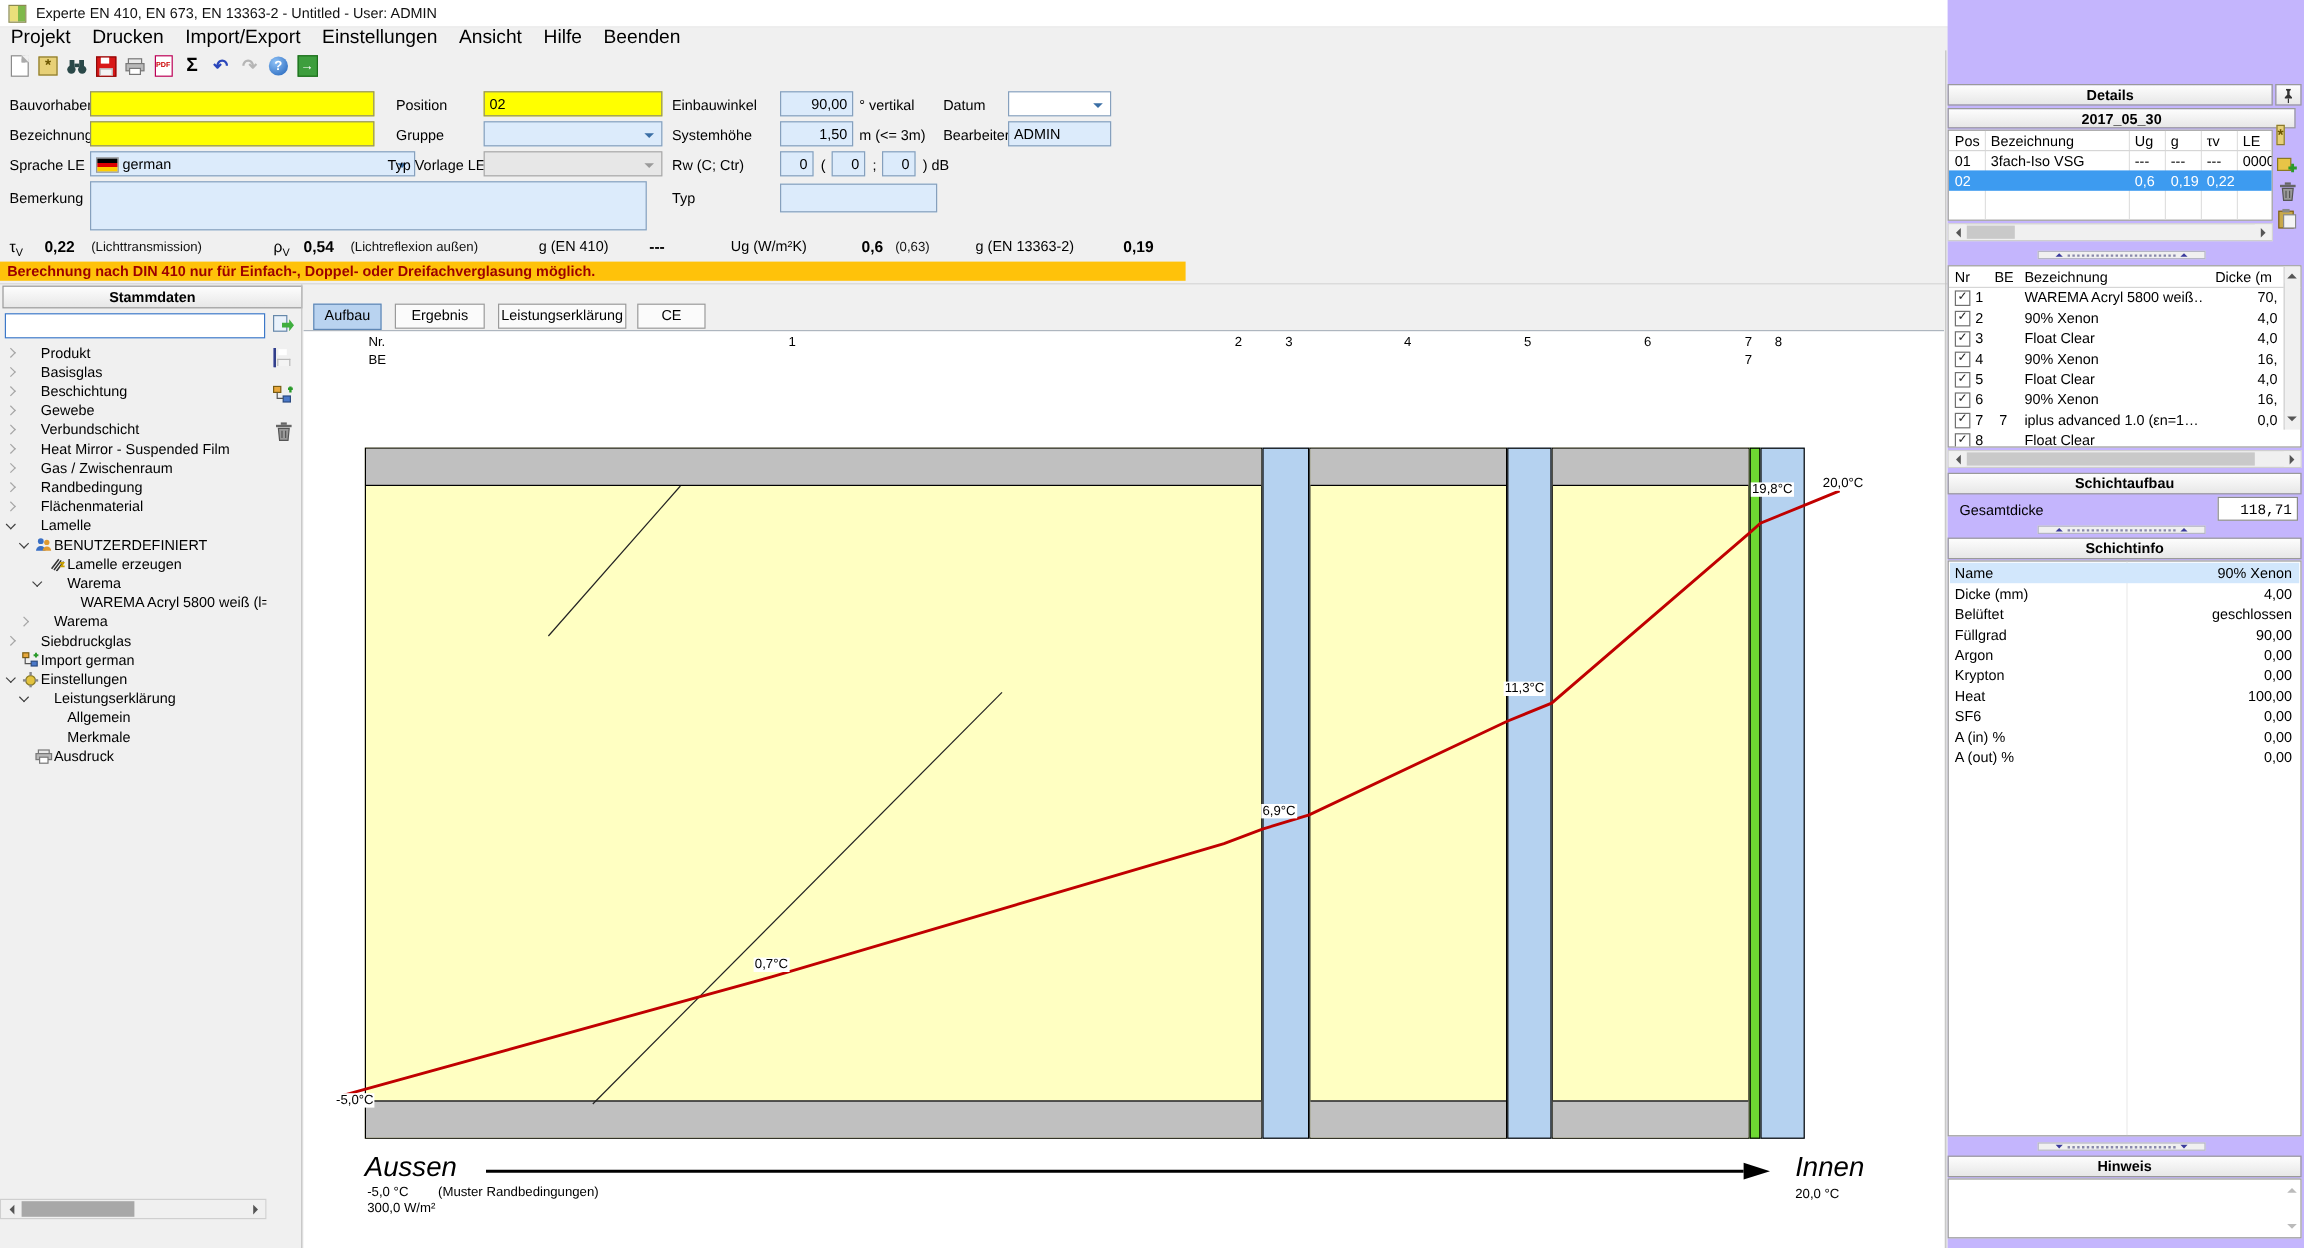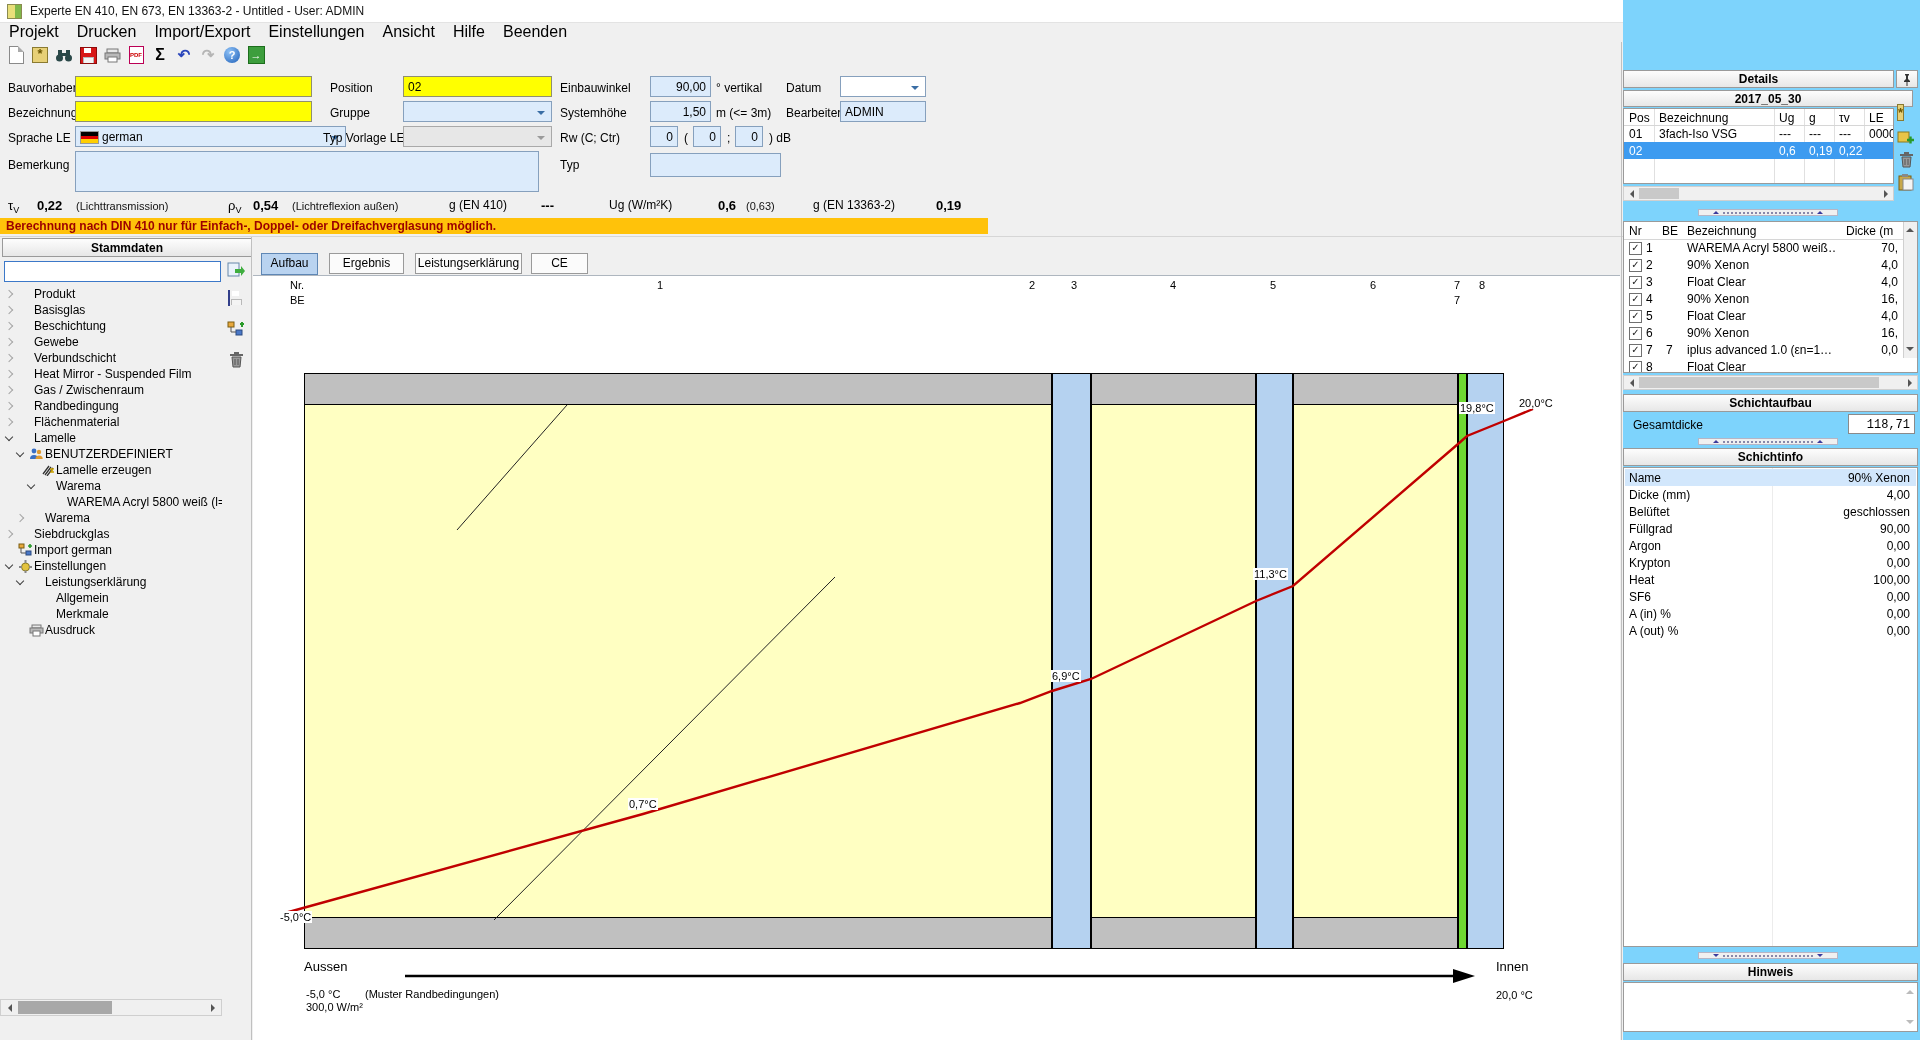--- a/index.html
+++ b/index.html
@@ -1,19 +1,19 @@
 <!DOCTYPE html>
 <html><head>
 <meta charset="utf-8">
 <style>
   html,body{margin:0;padding:0;background:#d4d4d4;}
   .screen{position:relative;width:1920px;height:1040px;background:#f0f0f0;
     font-family:"Liberation Sans",sans-serif;font-size:12px;color:#000;overflow:hidden;}
   .abs{position:absolute;}
-  .nw{white-space:nowrap;}
+  .nw{white-space:nowrap;margin-left:17px;}
   
   .titlebar{position:absolute;left:0;top:0;width:100%;height:22px;background:#ffffff;
     border-bottom:1px solid #e3e3e3;display:flex;align-items:center;}
   .app-ico{width:13px;height:13px;margin:0 8px 0 7px;background:linear-gradient(90deg,#e9df7a 55%,#7fb84a 55%);
     border:1px solid #8a8a50;}
   .title-text{font-size:12px;color:#111;}
   .winbtns{position:absolute;right:0;top:0;height:22px;display:flex;}
   .winbtn{width:46px;height:22px;display:flex;align-items:center;justify-content:center;color:#222;}
   .glyph-min{width:10px;height:1px;background:#222;}
   .glyph-restore{width:8px;height:8px;border:1px solid #222;position:relative;background:#fff;}
@@ -87,21 +87,21 @@
   .tab{position:absolute;top:0;height:21px;box-sizing:border-box;border:1px solid #9a9a9a;background:#fbfbfb;
     text-align:center;font-size:12px;line-height:19px;}
   .tab.active{background:#b9d3f0;border-color:#5f87b5;height:22px;font-weight:normal;}
   
   .cavity{position:absolute;top:0;height:576px;background:#ffffc2;border:1px solid #000;box-sizing:border-box;}
   .cap-top{position:absolute;left:0;right:0;top:0;height:30px;background:#c0c0c0;border-bottom:1px solid #000;}
   .cap-bot{position:absolute;left:0;right:0;bottom:0;height:30px;background:#c0c0c0;border-top:1px solid #000;}
   .pane{position:absolute;top:0;height:576px;background:#b5d2f0;border:1px solid #000;box-sizing:border-box;}
   .coating{position:absolute;top:0;height:576px;background:#6ed832;border:1px solid #000;box-sizing:border-box;}
   .tmp{position:absolute;font-size:11px;background:#fff;padding:0 1px;white-space:nowrap;}
-  .bigdir{position:absolute;font-size:13px;color:#000;white-space:nowrap;}
+  .bigdir{position:absolute;font-size:23px;color:#000;white-space:nowrap;font-style:italic;}
   .smnote{position:absolute;font-size:11px;white-space:nowrap;}
   
   .rp-table{position:absolute;background:#fff;border:1px solid #9a9a9a;box-sizing:border-box;overflow:hidden;}
   .rp-cell{position:absolute;font-size:12px;white-space:nowrap;}
   .rp-sel{position:absolute;background:#3d9bf0;color:#fff;}
   .gridv{position:absolute;top:0;bottom:0;width:1px;background:#e0e0e0;}
   .cb{position:absolute;width:11px;height:11px;border:1px solid #707070;background:#fff;font-size:10px;
     line-height:10px;text-align:center;color:#222;}
   .split{position:absolute;height:7px;border:1px solid #b5b5c5;background:#f0f0f0;display:flex;align-items:center;
     justify-content:center;gap:4px;box-sizing:border-box;}
@@ -532,21 +532,21 @@
 
     <div class="bigdir" style="left:51px;top:706px">Aussen</div>
     <div class="bigdir" style="left:1243px;top:706px">Innen</div>
     <div class="smnote" style="left:53px;top:735px">-5,0 °C</div>
     <div class="smnote" style="left:112px;top:735px">(Muster Randbedingungen)</div>
     <div class="smnote" style="left:53px;top:748px">300,0 W/m²</div>
     <div class="smnote" style="left:1243px;top:736px">20,0 °C</div>
   </div>
   <div class="seplinev" style="left:1621px;top:42px;height:998px"></div>
 
-  <div class="abs" style="left:1623px;top:0;width:297px;height:1040px;background:#7dd3fc">
+  <div class="abs" style="left:1623px;top:0;width:297px;height:1040px;background:#c4b5fd">
     <div class="hdrbox" style="left:0;top:70px;width:271px;height:18px;line-height:17px">Details</div>
     <div class="hdrbox" style="left:273px;top:70px;width:22px;height:18px">
       <svg width="10" height="12" style="margin-top:3px">
         <path d="M3 0 h4 v1 l-1 1 v3 l2 2 v1 H2 v-1 l2-2 V2 L3 1 Z" fill="#333"></path>
           <line x1="5" y1="8" x2="5" y2="12" stroke="#333"></line>
       </svg>
     </div>
     <div class="hdrbox" style="left:0;top:90px;width:290px;height:17px;line-height:16px">2017_05_30</div>
 
     <div class="rp-table" style="left:0;top:108px;width:271px;height:76px">

